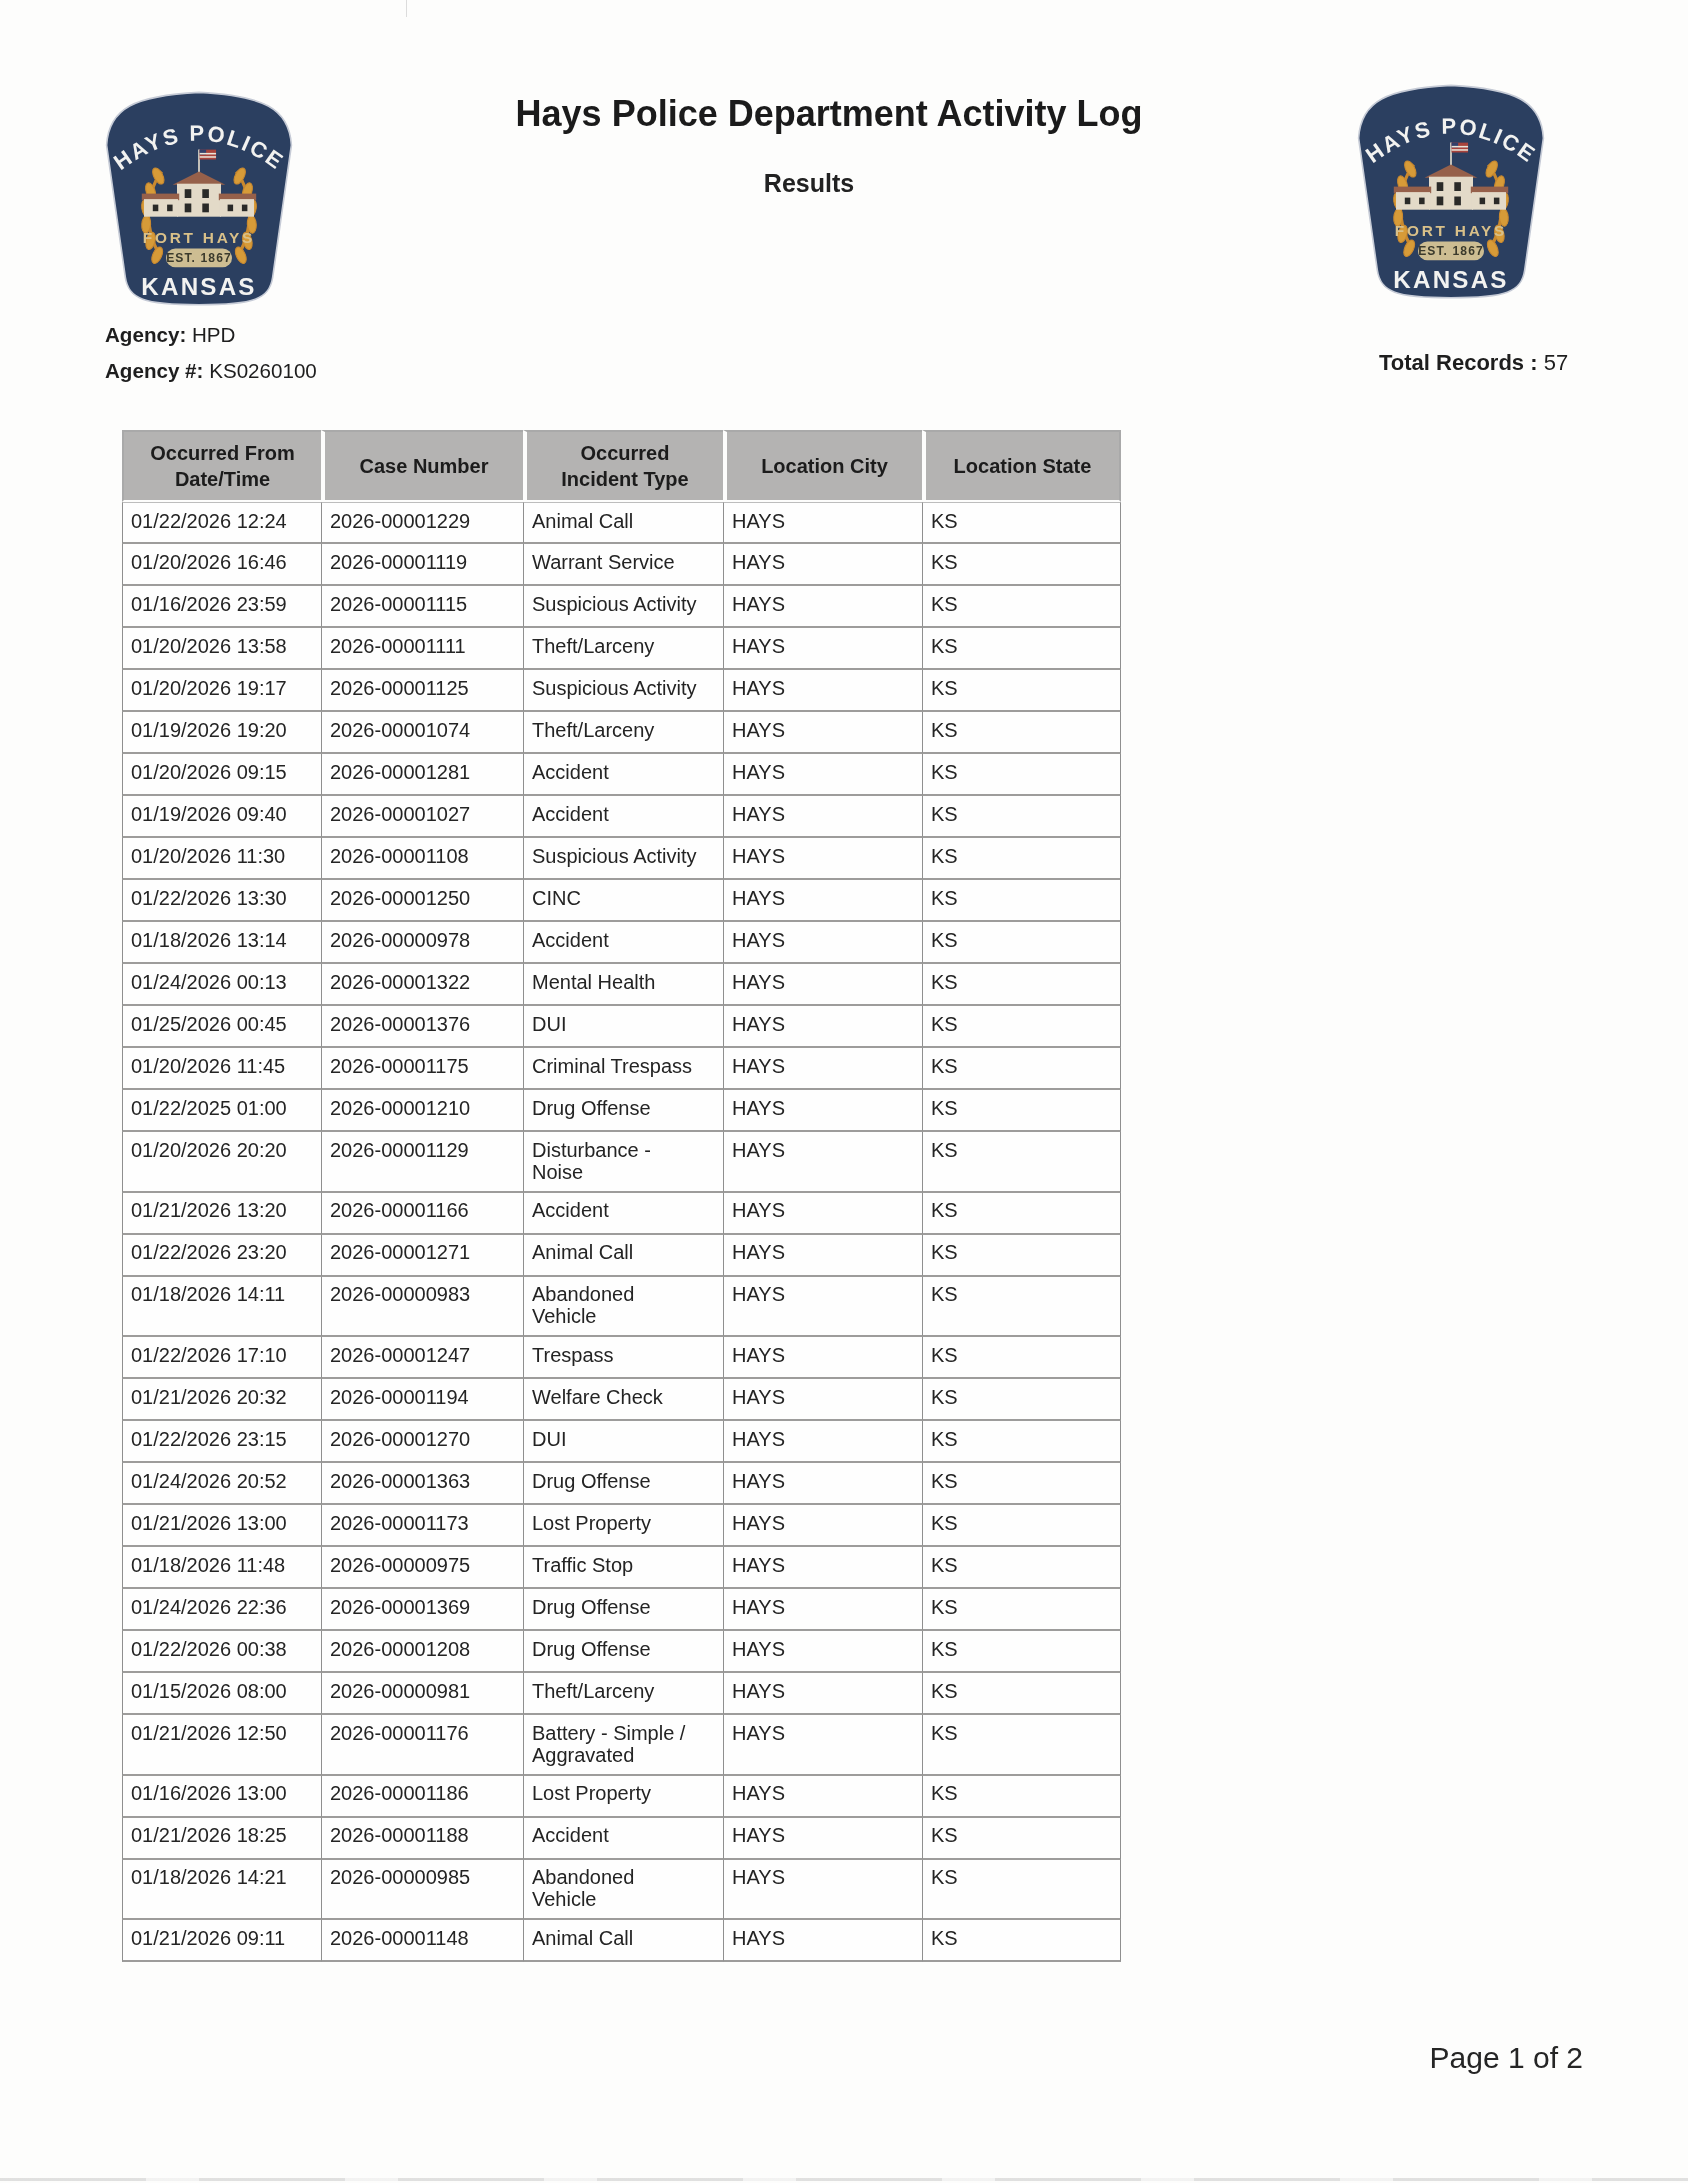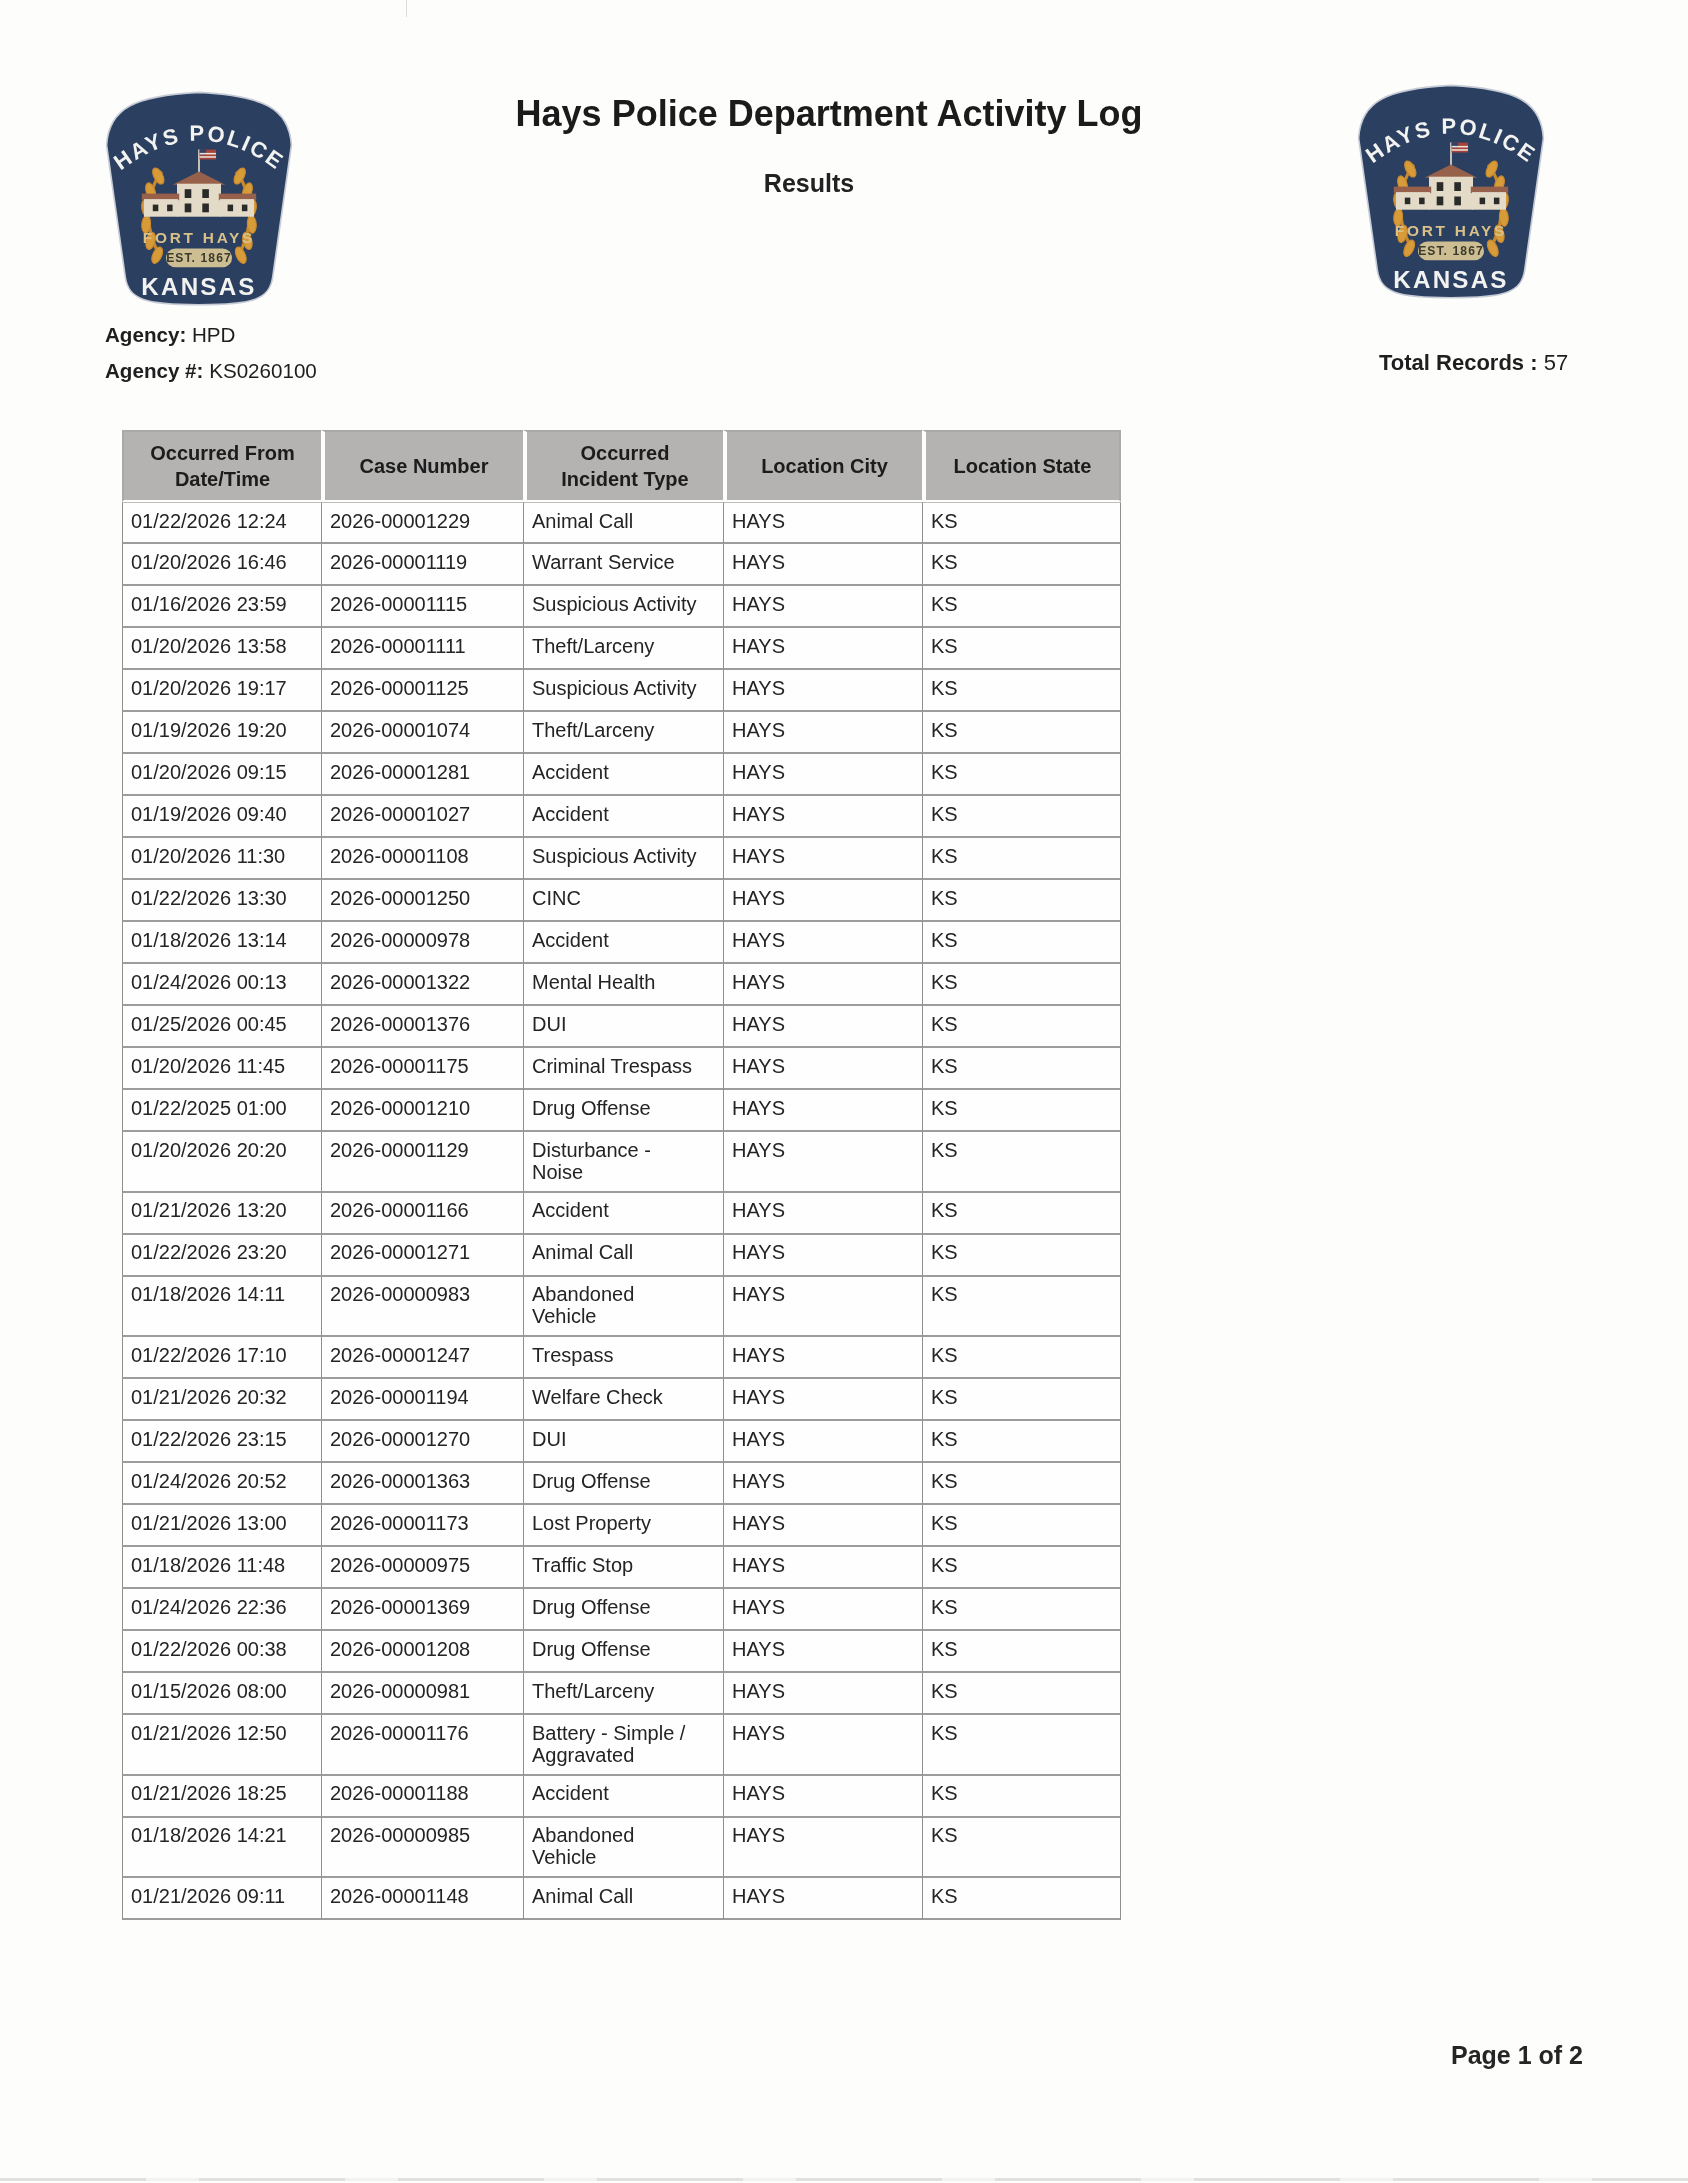--- a/index.html
+++ b/index.html
@@ -45,21 +45,21 @@
     font-size:20px; color:#242424; vertical-align:top; text-align:left;
     padding:6.6px 8px 8px 8px; line-height:22px;
     border-left:1.3px solid #8f8f8f; border-bottom:2px solid #9d9c9b;
     white-space:pre-line; box-sizing:border-box; height:42px;
     background:#fefefe;
   }
   table.activity td:last-child { border-right:1.3px solid #8f8f8f; }
   table.activity tbody tr:first-child td { border-top:0.7px solid #bdbdbd; }
   .page-footer {
     position:absolute; right:105px; top:2041px; width:332px;
-    text-align:right; font-size:25px; font-weight:bold; color:#252525;
+    text-align:right; font-size:30px; font-weight:normal; color:#252525;
   }
   .scan-edge {
     position:absolute; left:0; bottom:2px; width:100%; height:3.3px;
     background:repeating-linear-gradient(90deg,#bdbdbd 0 146px,#e6e6e6 146px 199px);
     opacity:.45;
   }
   .scan-line-top { position:absolute; left:406px; top:0; width:1.3px; height:17px; background:#dcdcdc; }
   
   .badge svg text, .badge svg textPath { font-family:"Liberation Sans", sans-serif; }
 </style>
@@ -421,20 +421,27 @@
         </tr>
         <tr>
           <td>01/21/2026 12:50</td>
           <td>2026-00001176</td>
           <td>Battery - Simple /
 Aggravated</td>
           <td>HAYS</td>
           <td>KS</td>
         </tr>
         <tr>
+          <td>01/16/2026 13:00</td>
+          <td>2026-00001186</td>
+          <td>Lost Property</td>
+          <td>HAYS</td>
+          <td>KS</td>
+        </tr>
+        <tr>
           <td>01/21/2026 18:25</td>
           <td>2026-00001188</td>
           <td>Accident</td>
           <td>HAYS</td>
           <td>KS</td>
         </tr>
         <tr>
           <td>01/18/2026 14:21</td>
           <td>2026-00000985</td>
           <td>Abandoned

